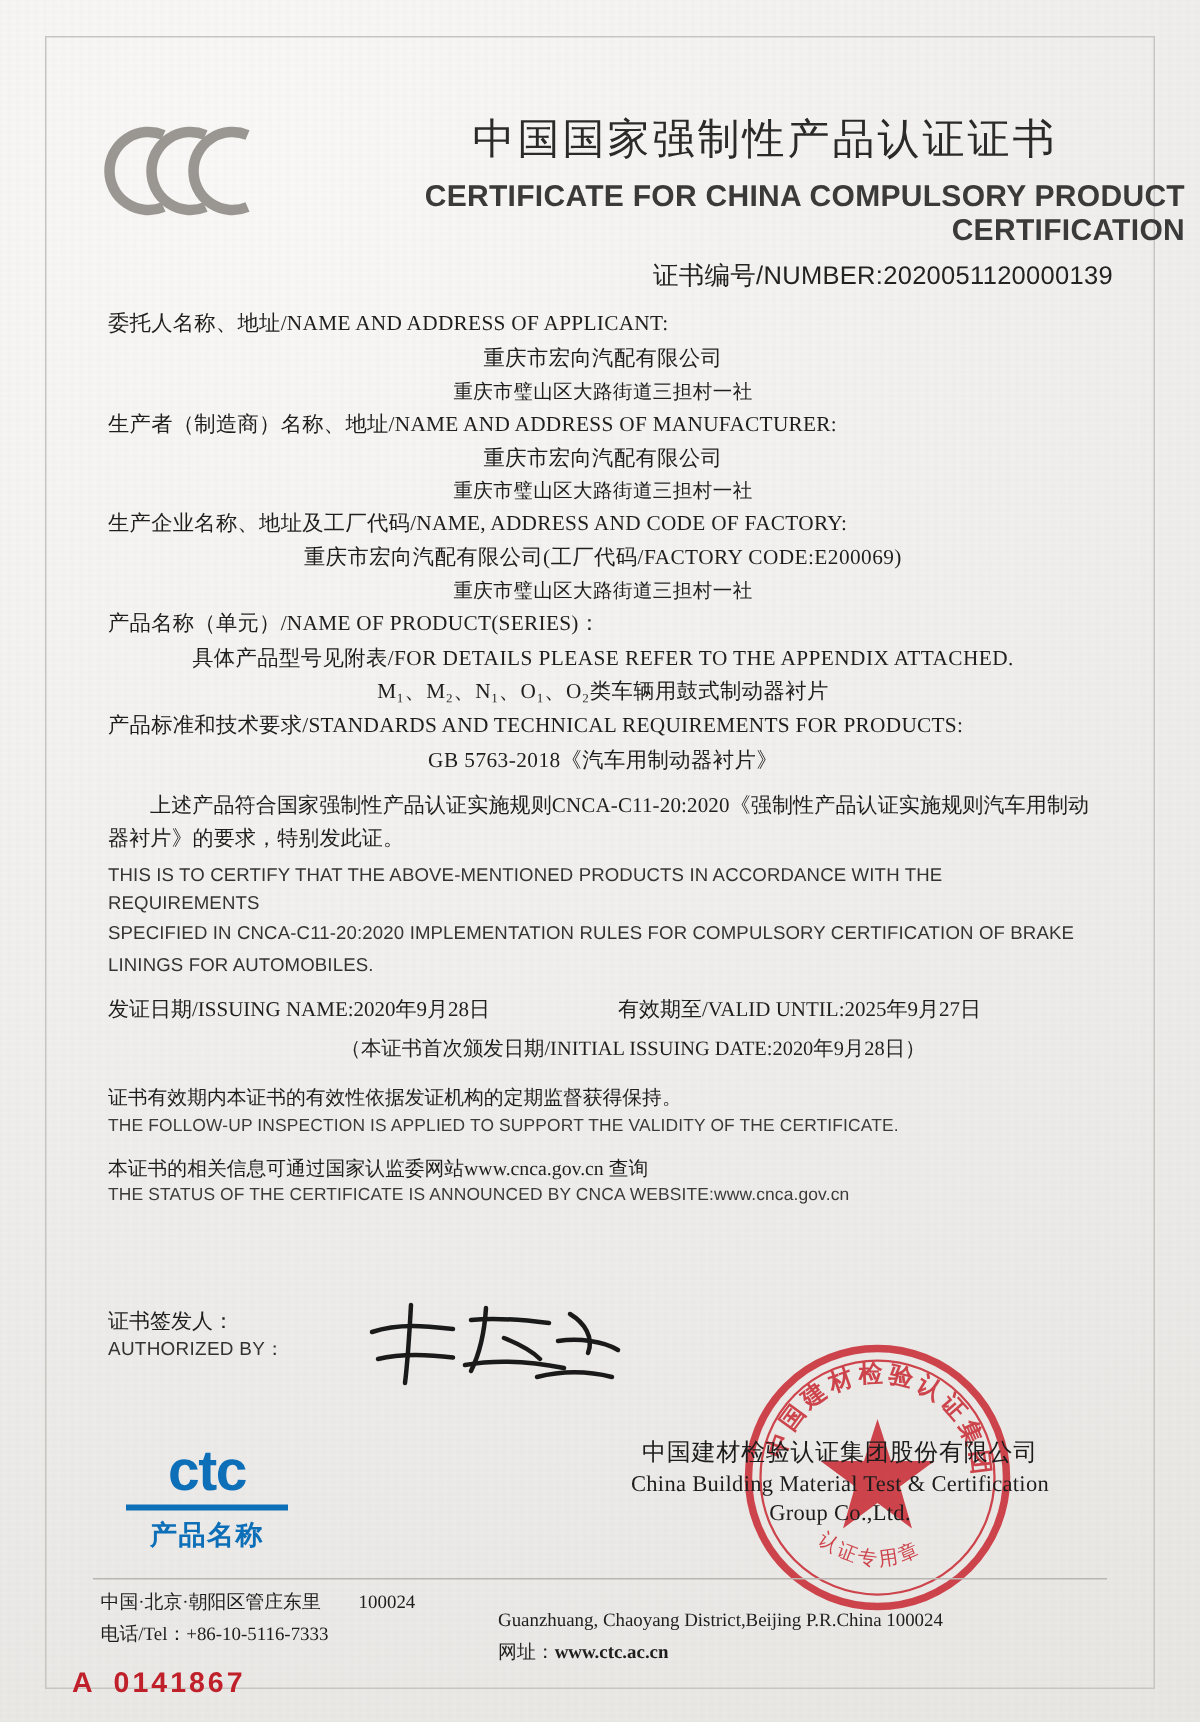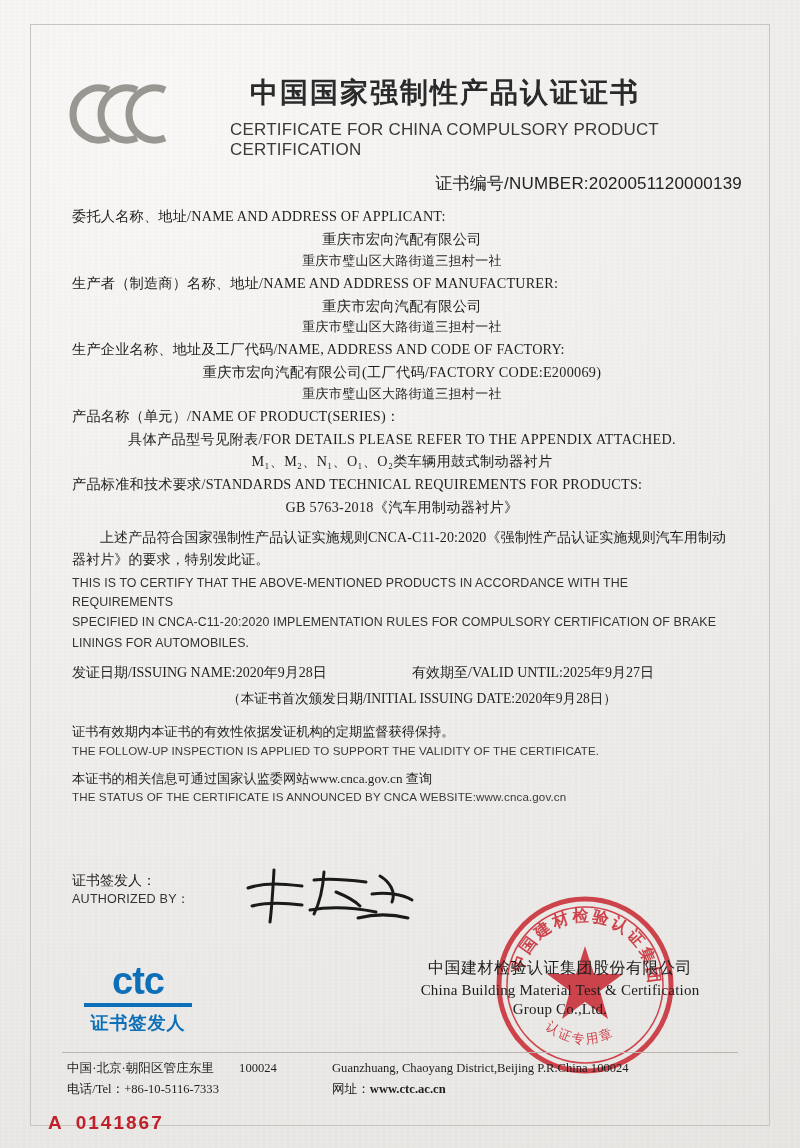--- a/index.html
+++ b/index.html
@@ -51,36 +51,36 @@
     width: 120px;
     height: 76px;
   }
   .ccc-logo svg { display: block; }
 
   .title-zh {
     position: absolute;
     left: 195px;
     top: 6px;
     width: 520px;
-    text-align: left;
+    text-align: center;
     font-family: "Liberation Serif", serif;
     font-size: 28px;
-    font-weight: bold;
+    font-weight: normal;
     letter-spacing: 2px;
     color: #2a2a2a;
   }
   .title-en {
     position: absolute;
     left: 175px;
     top: 52px;
     width: 560px;
-    text-align: left;
-    font-family: "Liberation Sans", sans-serif;
-    font-size: 17px;
-    font-weight: normal;
+    text-align: right;
+    font-family: "Liberation Sans", sans-serif;
+    font-size: 20px;
+    font-weight: bold;
     letter-spacing: 0.2px;
     color: #3a3a3a;
   }
 
   .cert-number {
     position: absolute;
     right: 58px;
     top: 172px;
     font-family: "Liberation Sans", sans-serif;
     font-size: 17px;
@@ -290,21 +290,21 @@
     left: 5px;
     top: 0;
     font-family: "Liberation Serif", serif;
     font-size: 12.6px;
     line-height: 1.65;
     color: #1e1e1e;
   }
   .footer-right {
     position: absolute;
     left: 270px;
-    top: 0;
+    top: 12px;
     font-family: "Liberation Serif", serif;
     font-size: 12.6px;
     line-height: 1.65;
     color: #1e1e1e;
   }
   .footer-right .web {
     font-weight: bold;
   }
   .serial {
     position: absolute;
@@ -415,21 +415,21 @@
       <text fill="#c8202a" font-family="Liberation Serif, serif" font-size="13" letter-spacing="2">
         <textPath href="#sealBottom" startOffset="16%">认证专用章</textPath>
       </text>
       <polygon fill="#c8202a" points="95,56 104,84 133,84 110,101 118,129 95,112 72,129 80,101 57,84 86,84"></polygon>
     </svg>
   </div>
 
   <div class="ctc-logo">
     <div class="ctc-mark">ctc</div>
     <div class="ctc-underline"></div>
-    <div class="ctc-zh">证书签发人</div>
+    <div class="ctc-zh">产品名称</div>
   </div>
 
   <div class="issuer">
     <div class="issuer-zh">中国建材检验认证集团股份有限公司</div>
     <div class="issuer-en1">China Building Material Test &amp; Certification</div>
     <div class="issuer-en2">Group Co.,Ltd.</div>
   </div>
 
   <div class="footer-rule"></div>
   <div class="footer">

